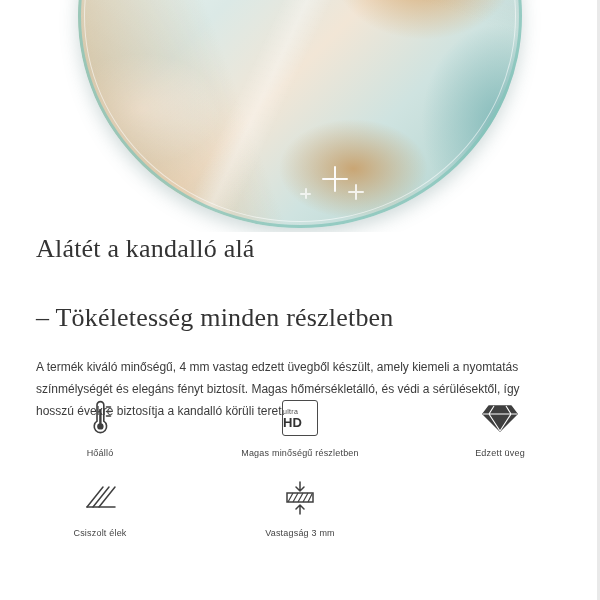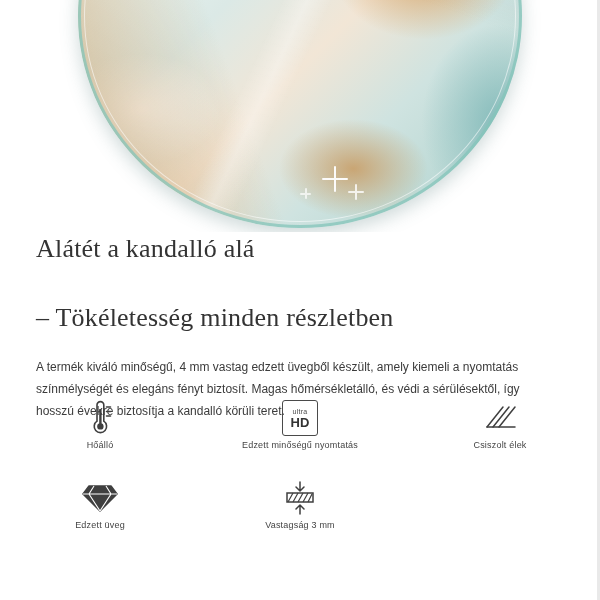--- a/index.html
+++ b/index.html
@@ -140,33 +140,34 @@
     align-items: center;
     justify-content: flex-start;
   }
   .feature .icon-wrap {
     height: 44px;
     display: flex;
     align-items: center;
     justify-content: center;
   }
   .feature .caption {
+    margin-top: 8px;
     font-size: 9px;
     color: #444444;
     text-align: center;
     letter-spacing: .2px;
   }
   .ultrahd {
     width: 34px;
     height: 34px;
     border: 1.6px solid #4a4a4a;
     border-radius: 3px;
     display: flex;
     flex-direction: column;
-    align-items: center;
+    align-items: flex-start;
     justify-content: center;
     line-height: 1;
   }
   .ultrahd .u { font-size: 7px; color: #4a4a4a; letter-spacing: .3px; }
   .ultrahd .hd { font-size: 13px; font-weight: bold; color: #333333; margin-top: 1px; }
 
   
   .edge {
     position: absolute;
     right: 0;
@@ -212,48 +213,48 @@
       <div class="caption">Hőálló</div>
     </div>
 
     <div class="feature">
       <div class="icon-wrap">
         <div class="ultrahd">
           <span class="u">ultra</span>
           <span class="hd">HD</span>
         </div>
       </div>
-      <div class="caption">Edzett minőségű nyomtatás</div>
-    </div>
-
+      <div class="caption">Magas minőségű részletben</div>
+    </div>
+
+
+    <div class="feature">
+      <div class="icon-wrap">
+        <svg width="38" height="34" viewBox="0 0 38 34" fill="none" stroke="#3f3f3f" stroke-width="1.5">
+          <path d="M8 5h22l6 8-17 17L2 13z" fill="#3f3f3f" stroke="#3f3f3f" stroke-linejoin="round"></path>
+          <path d="M2 13h34M13 5l-5 8 11 17M25 5l5 8-11 17" stroke="#ffffff" stroke-width="1.1"></path>
+        </svg>
+      </div>
+      <div class="caption">Edzett üveg</div>
+    </div>
 
     <div class="feature">
       <div class="icon-wrap">
         <svg width="34" height="34" viewBox="0 0 34 34" fill="none" stroke="#3f3f3f" stroke-width="1.5" stroke-linecap="round">
           <path d="M4 26L20 6"></path>
           <path d="M10 26L26 6"></path>
           <path d="M16 26L32 6"></path>
           <path d="M4 26h28"></path>
         </svg>
       </div>
       <div class="caption">Csiszolt élek</div>
     </div>
 
     <div class="feature">
       <div class="icon-wrap">
-        <svg width="38" height="34" viewBox="0 0 38 34" fill="none" stroke="#3f3f3f" stroke-width="1.5">
-          <path d="M8 5h22l6 8-17 17L2 13z" fill="#3f3f3f" stroke="#3f3f3f" stroke-linejoin="round"></path>
-          <path d="M2 13h34M13 5l-5 8 11 17M25 5l5 8-11 17" stroke="#ffffff" stroke-width="1.1"></path>
-        </svg>
-      </div>
-      <div class="caption">Edzett üveg</div>
-    </div>
-
-    <div class="feature">
-      <div class="icon-wrap">
         <svg width="38" height="36" viewBox="0 0 38 36" fill="none" stroke="#3f3f3f" stroke-width="1.5">
           <path d="M19 2v8M15 7l4 4 4-4" stroke-linecap="round" stroke-linejoin="round"></path>
           <rect x="6" y="13" width="26" height="9" fill="none"></rect>
           <path d="M7 22l5-9M12 22l5-9M17 22l5-9M22 22l5-9M27 22l4-8" stroke-width="1.2"></path>
           <path d="M19 34v-8M15 29l4-4 4 4" stroke-linecap="round" stroke-linejoin="round"></path>
         </svg>
       </div>
       <div class="caption">Vastagság 3 mm</div>
     </div>
 

